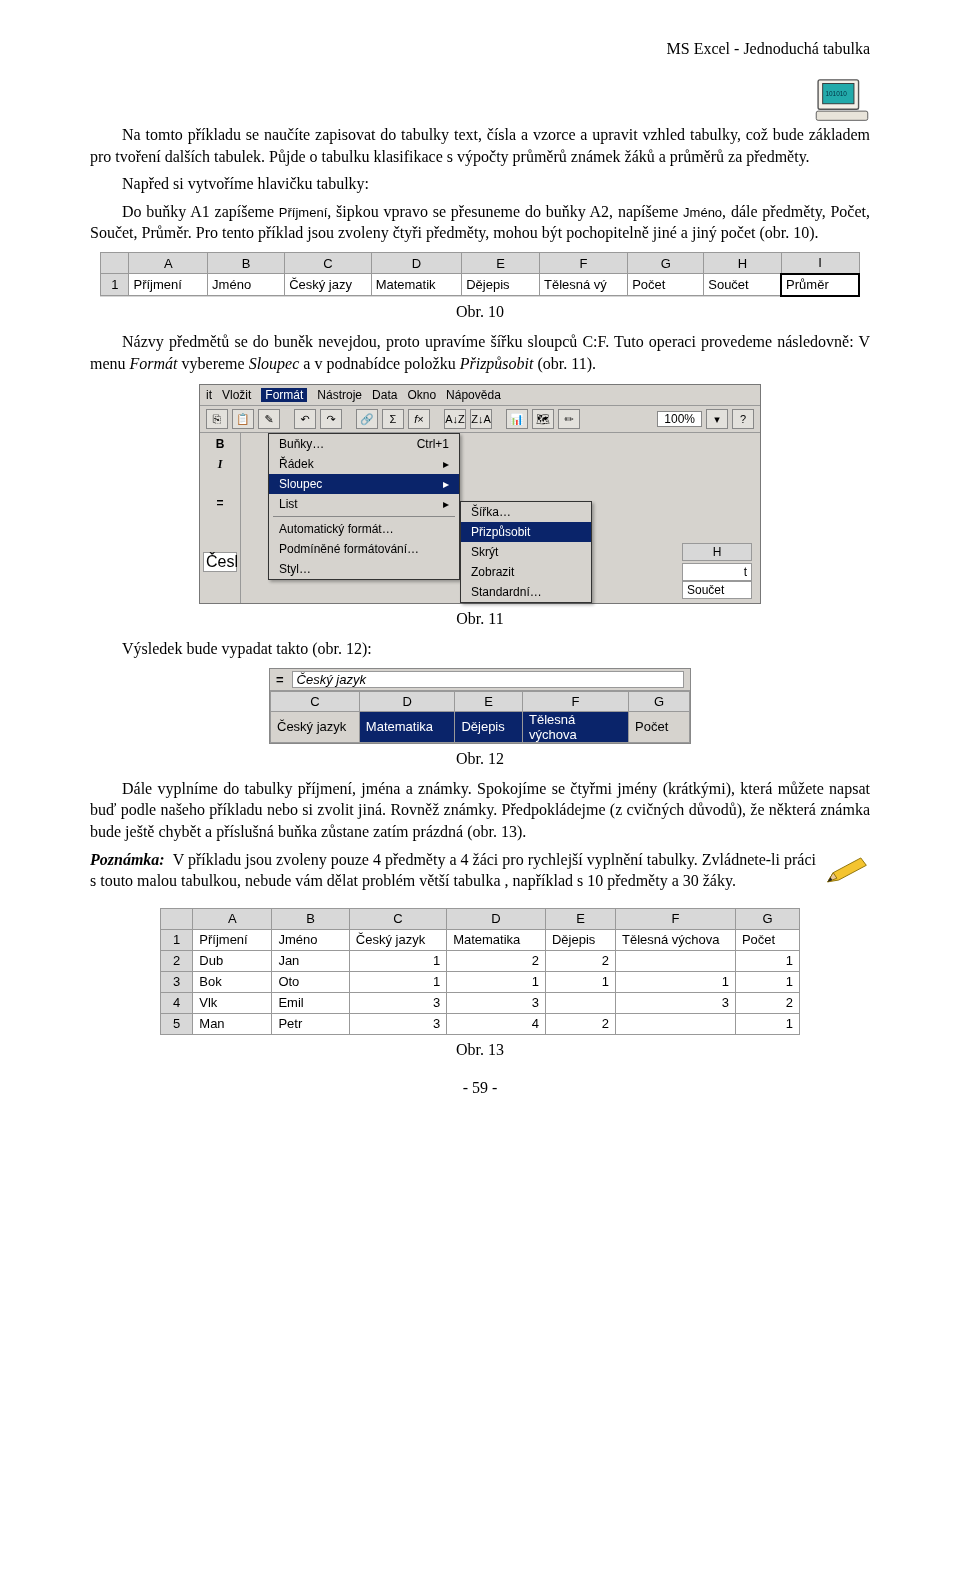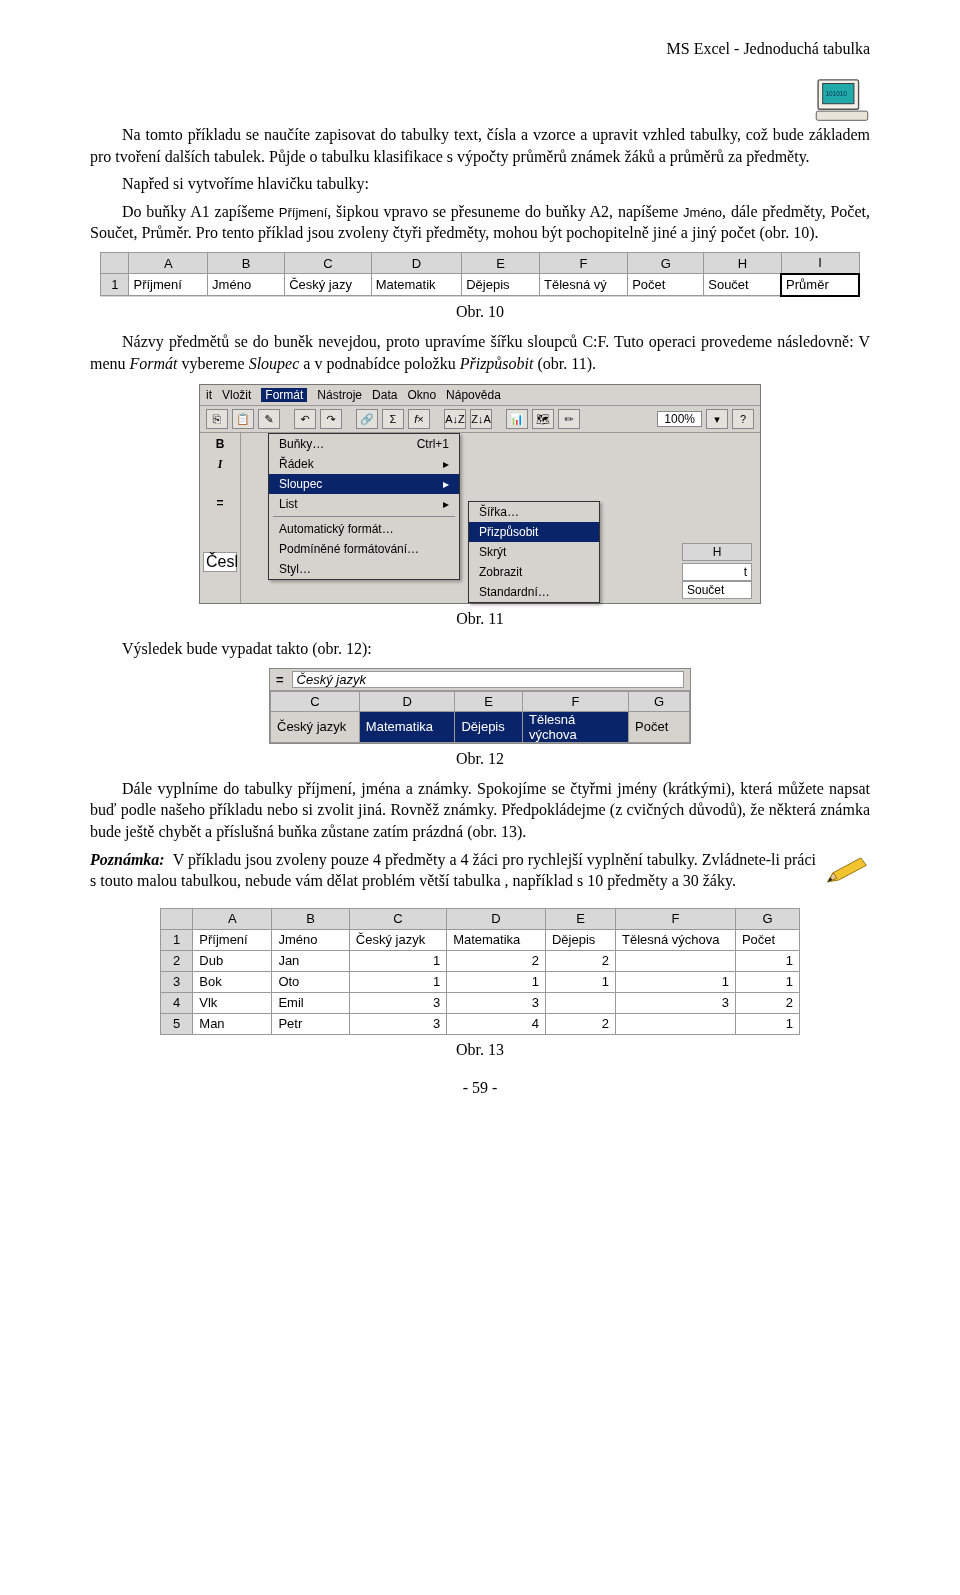--- a/index.html
+++ b/index.html
@@ -96,21 +96,21 @@
   .sidepanel div { margin-bottom:6px; }
   .dropdown {
     position:absolute; left:68px; top:0;
     width:190px; background:#d6d3ce; border:1px solid #333;
     box-shadow:2px 2px 3px rgba(0,0,0,0.3);
   }
   .dropdown .mi { padding:3px 10px; display:flex; justify-content:space-between; align-items:center; }
   .dropdown .mi.sel { background:#0a246a; color:#fff; }
   .dropdown .sep { border-top:1px solid #888; margin:2px 4px; }
   .submenu {
-    position:absolute; left:268px; top:68px;
+    position:absolute; left:260px; top:68px;
     width:130px; background:#d6d3ce; border:1px solid #333;
     box-shadow:2px 2px 3px rgba(0,0,0,0.3);
   }
   .submenu .mi { padding:3px 10px; }
   .submenu .mi.sel { background:#0a246a; color:#fff; }
   .menu-right { position:absolute; right:8px; top:110px; width:70px; }
   .hdrcell { border:1px solid #999; background:#d8d8d8; text-align:center; padding:1px 0; margin-bottom:2px; }
   .datacell { border:1px solid #999; background:#fff; padding:1px 4px; }
 
   

